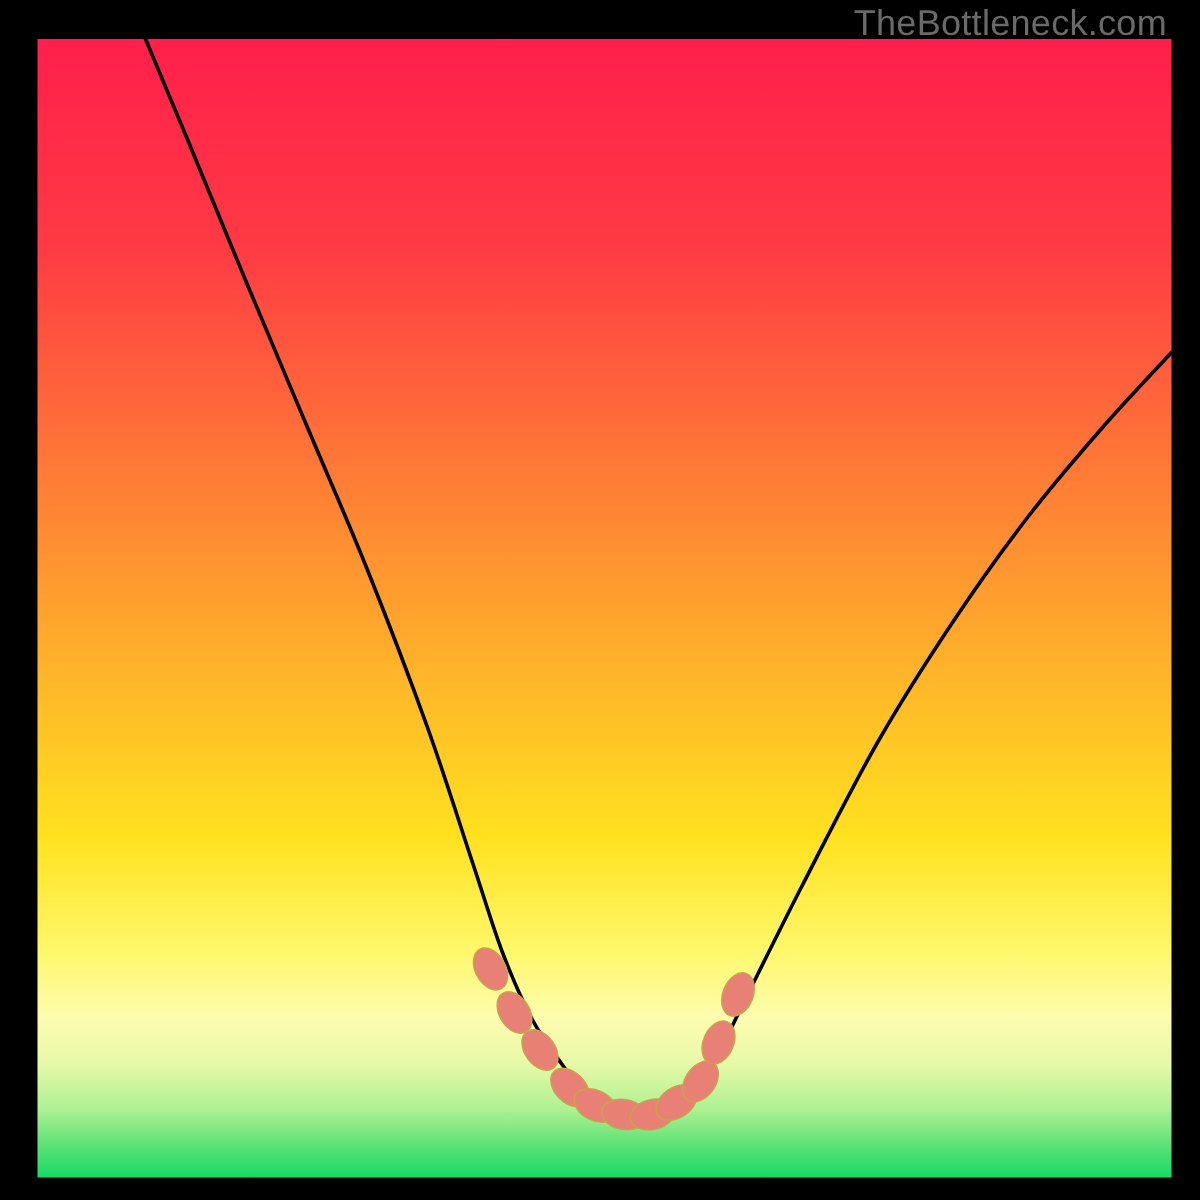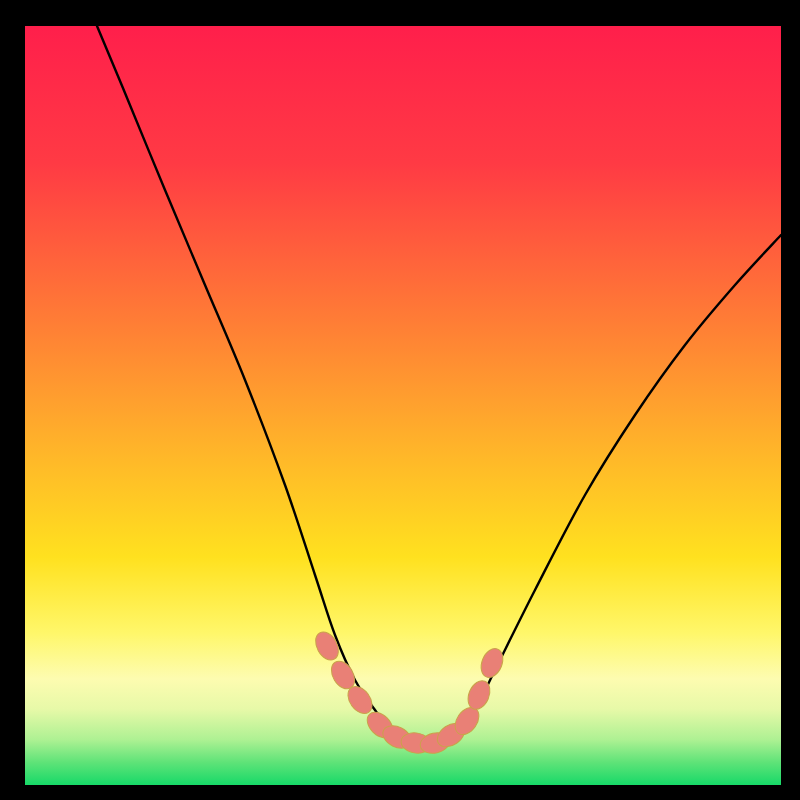--- a/index.html
+++ b/index.html
@@ -56,13 +56,14 @@
           <ellipse cx="372" cy="711" rx="10" ry="15" fill="#e98076" stroke="#caa24a" stroke-width="1" transform="rotate(116.56505117707799 372 711)"></ellipse>
           <ellipse cx="391" cy="717" rx="10" ry="15" fill="#e98076" stroke="#caa24a" stroke-width="1" transform="rotate(98.9726266148964 391 717)"></ellipse>
           <ellipse cx="410" cy="717" rx="10" ry="15" fill="#e98076" stroke="#caa24a" stroke-width="1" transform="rotate(77.12499844038753 410 717)"></ellipse>
           <ellipse cx="426" cy="709" rx="10" ry="15" fill="#e98076" stroke="#caa24a" stroke-width="1" transform="rotate(55.4914770123316 426 709)"></ellipse>
           <ellipse cx="442" cy="695" rx="10" ry="15" fill="#e98076" stroke="#caa24a" stroke-width="1" transform="rotate(34.99202019855871 442 695)"></ellipse>
           <ellipse cx="454.00000000000006" cy="669" rx="10" ry="15" fill="#e98076" stroke="#caa24a" stroke-width="1" transform="rotate(23.317708386755015 454.00000000000006 669)"></ellipse>
           <ellipse cx="466.99999999999994" cy="637" rx="10" ry="15" fill="#e98076" stroke="#caa24a" stroke-width="1" transform="rotate(22.109448343751495 466.99999999999994 637)"></ellipse>
         </g>
     </svg>
   </div>
+  <div class="watermark" id="wm" style="right: 22px; top: 2px;">TheBottleneck.com</div>
 </div>
 
 </body></html>

